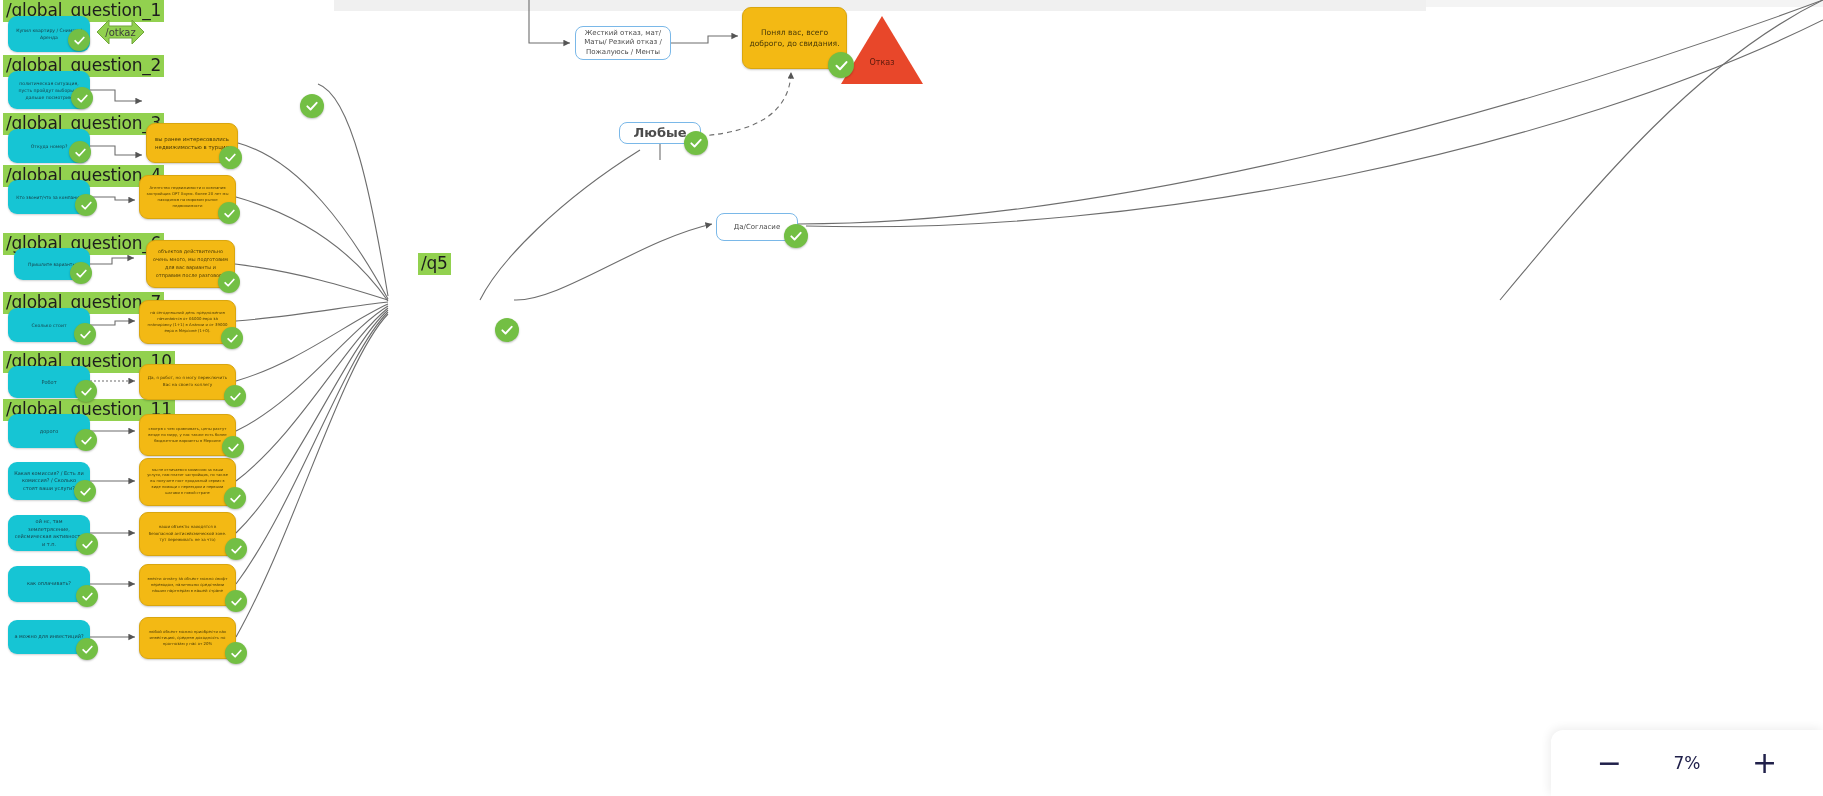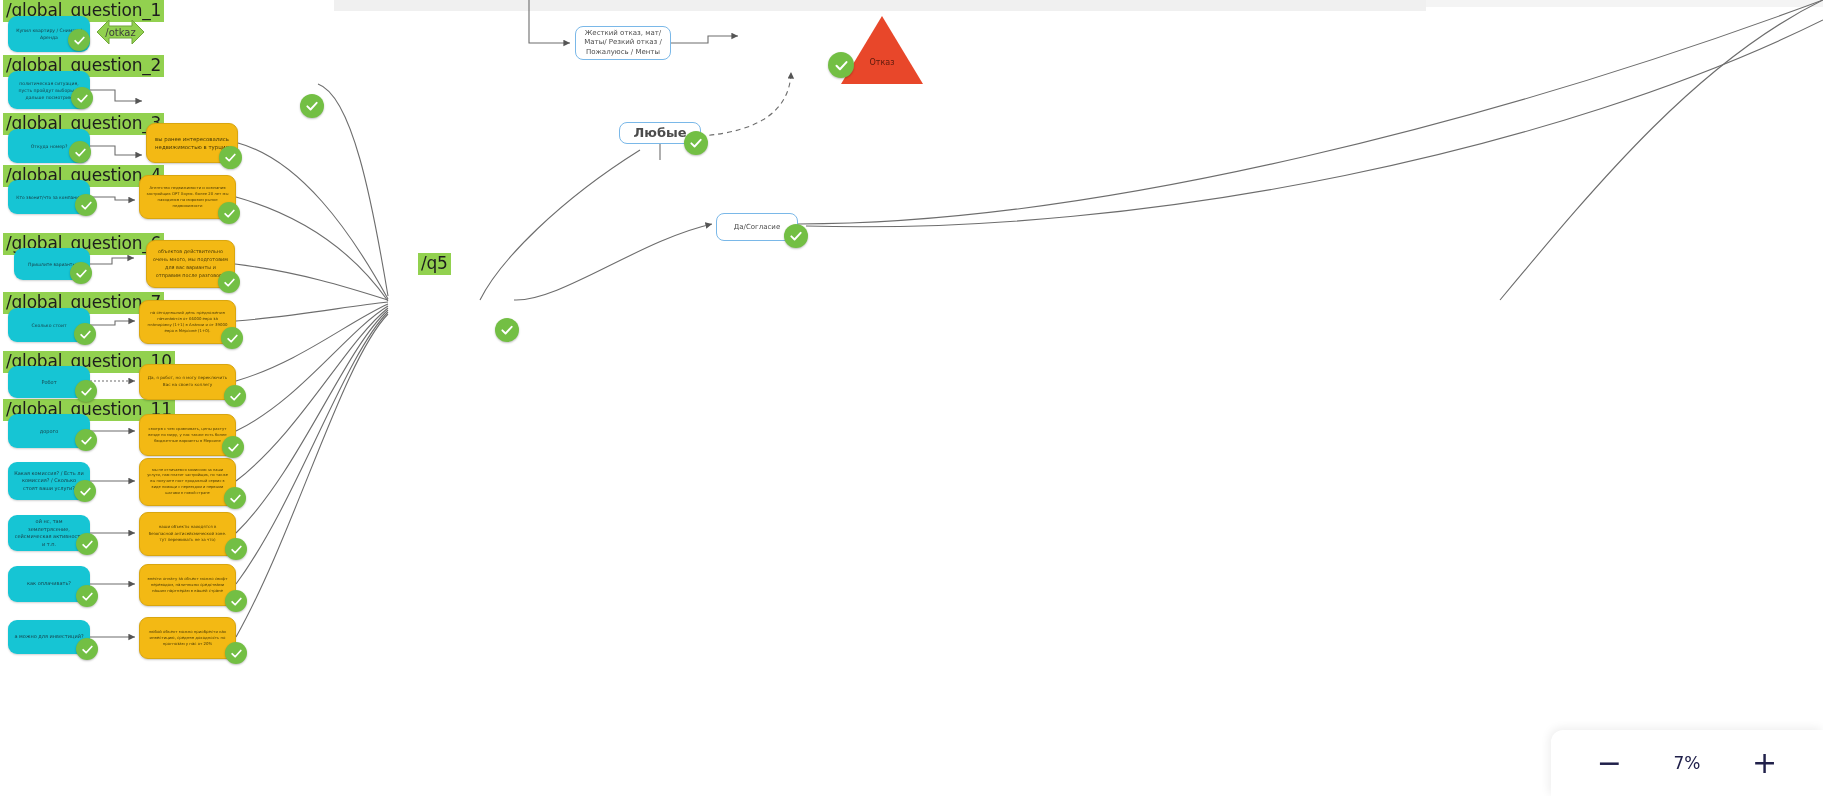--- a/index.html
+++ b/index.html
@@ -386,20 +386,23 @@
         <path d="M4 12.5 L9.5 18 L20 6.5" stroke="#fff" stroke-width="3.2" fill="none" stroke-linecap="round" stroke-linejoin="round"></path>
       </svg>
   </div>
 
   <div class="check" style="left:495px;top:318px;width:24px;height:24px;">
     <svg width="14" height="14" viewBox="0 0 24 24">
         <path d="M4 12.5 L9.5 18 L20 6.5" stroke="#fff" stroke-width="3.2" fill="none" stroke-linecap="round" stroke-linejoin="round"></path>
       </svg>
   </div>
 
+  <div class="node amber" style="left:742px;top:7px;width:105px;height:62px;">
+    <span class="txt" style="font-size:7.6px;line-height:11px;">Понял вас, всего доброго, до свидания.</span>
+  </div>
   <div class="check" style="left:828px;top:52px;width:26px;height:26px;">
     <svg width="15" height="15" viewBox="0 0 24 24">
         <path d="M4 12.5 L9.5 18 L20 6.5" stroke="#fff" stroke-width="3.2" fill="none" stroke-linecap="round" stroke-linejoin="round"></path>
       </svg>
   </div>
 
   <div class="node outline" style="left:575px;top:26px;width:96px;height:34px;">
     <span class="txt" style="font-size:7px;line-height:9.5px;">Жесткий отказ, мат/ Маты/ Резкий отказ / Пожалуюсь / Менты</span>
   </div>
 

